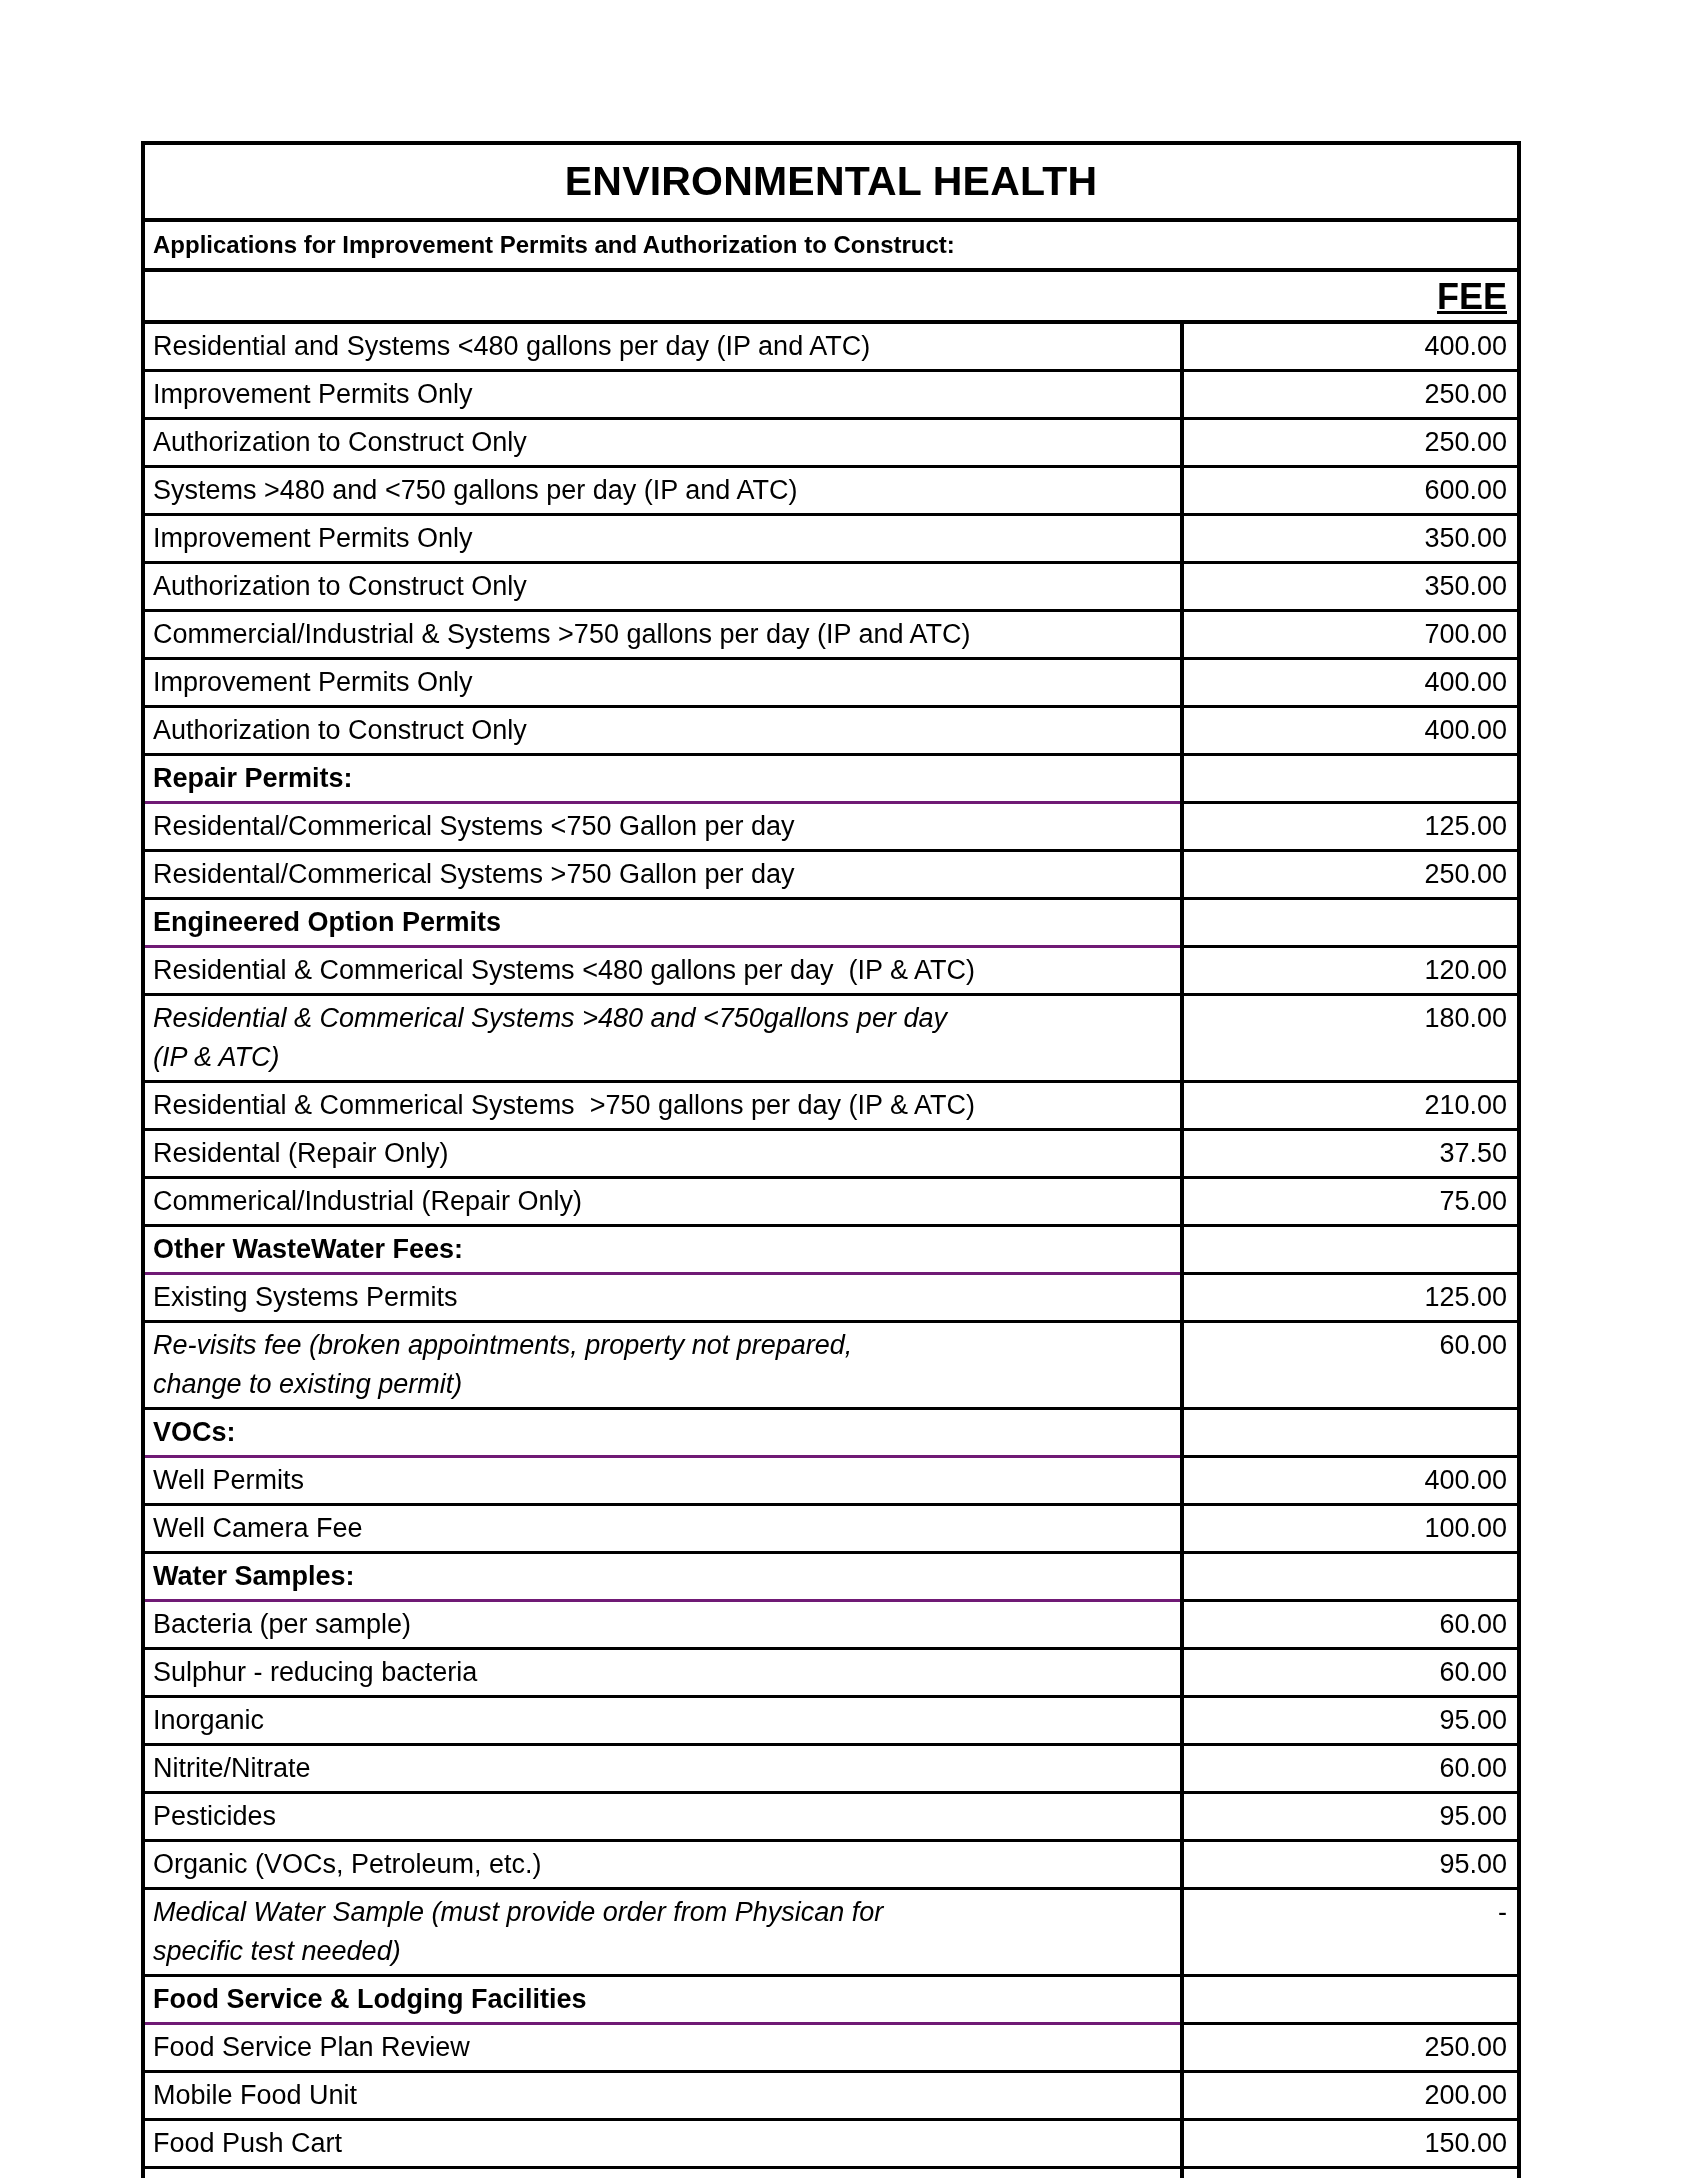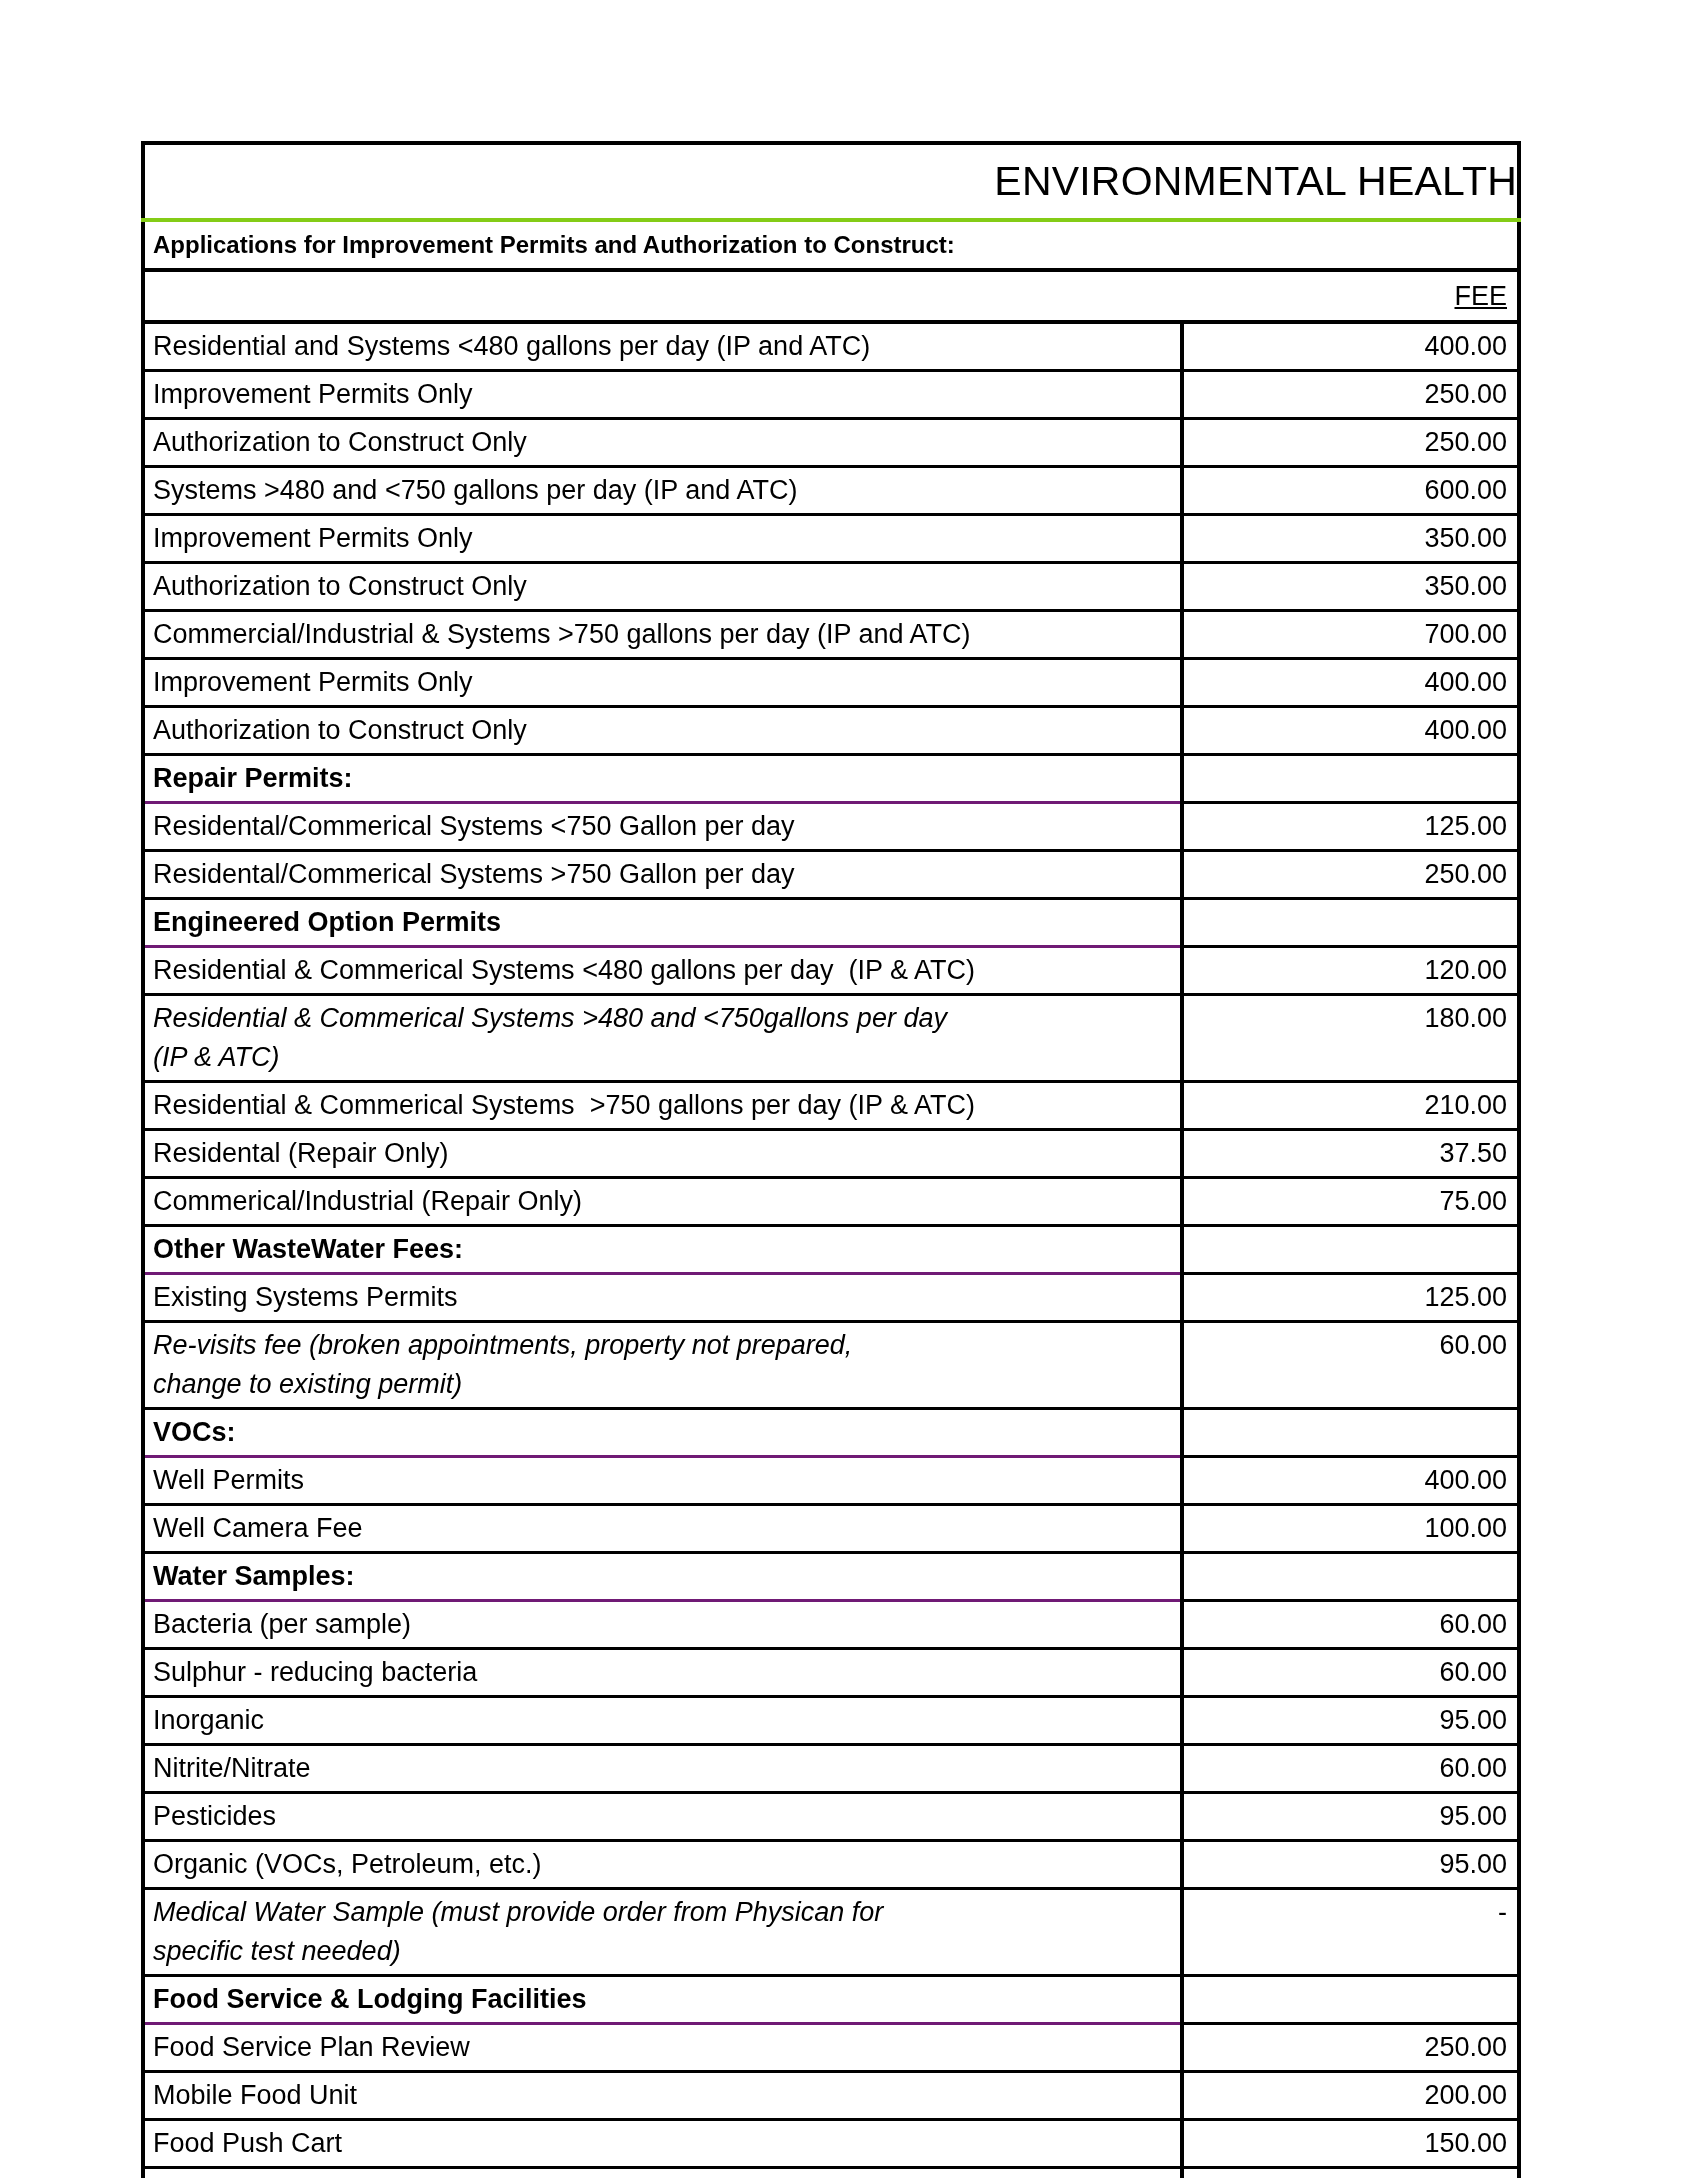--- a/index.html
+++ b/index.html
@@ -45,26 +45,26 @@
     padding: 0;
     vertical-align: top;
     font-size: 27px;
     line-height: 39px;
     font-family: "Liberation Sans", sans-serif;
     font-stretch: condensed;
   }
 
   
   .title-cell {
-    text-align: right;
+    text-align: center;
     font-size: 41px;
-    font-weight: normal;
+    font-weight: bold;
     letter-spacing: 0.2px;
     padding: 13px 0 14px 0;
-    border-bottom: 4px solid #84cc16;
+    border-bottom: 4px solid #000000;
     line-height: 46px;
   }
 
   
   .banner-cell {
     font-weight: bold;
     font-size: 24px;
     padding: 4px 0 4px 8px;
     line-height: 38px;
     border-bottom: 4px solid #000;
@@ -72,22 +72,22 @@
 
   
   .fee-head-desc {
     padding: 4px 0 4px 8px;
     border-right: none;
     border-bottom: 4px solid #000;
     height: 40px;
   }
   .fee-head-fee {
     text-align: right;
-    font-weight: normal;
-    font-size: 27px;
+    font-weight: bold;
+    font-size: 36px;
     padding: 4px 10px 4px 0;
     border-bottom: 4px solid #000;
     vertical-align: bottom;
   }
   .fee-head-fee span.u {
     text-decoration: underline;
   }
 
   
   .desc {

